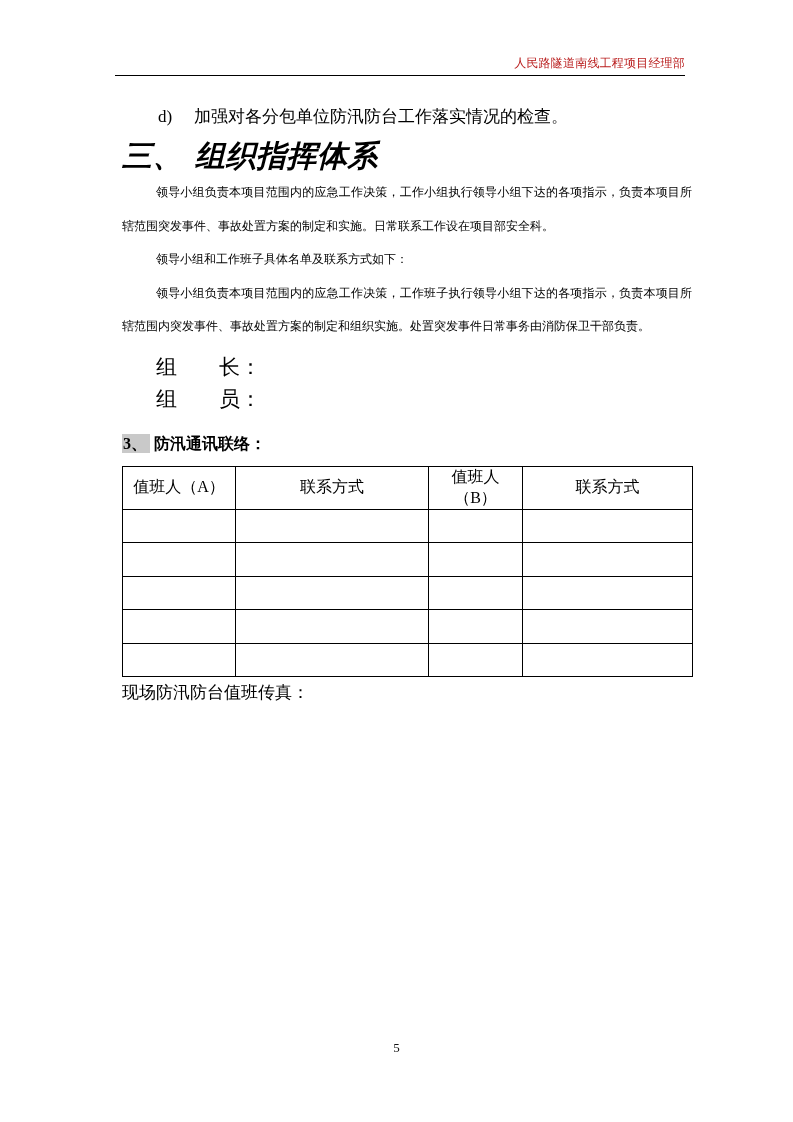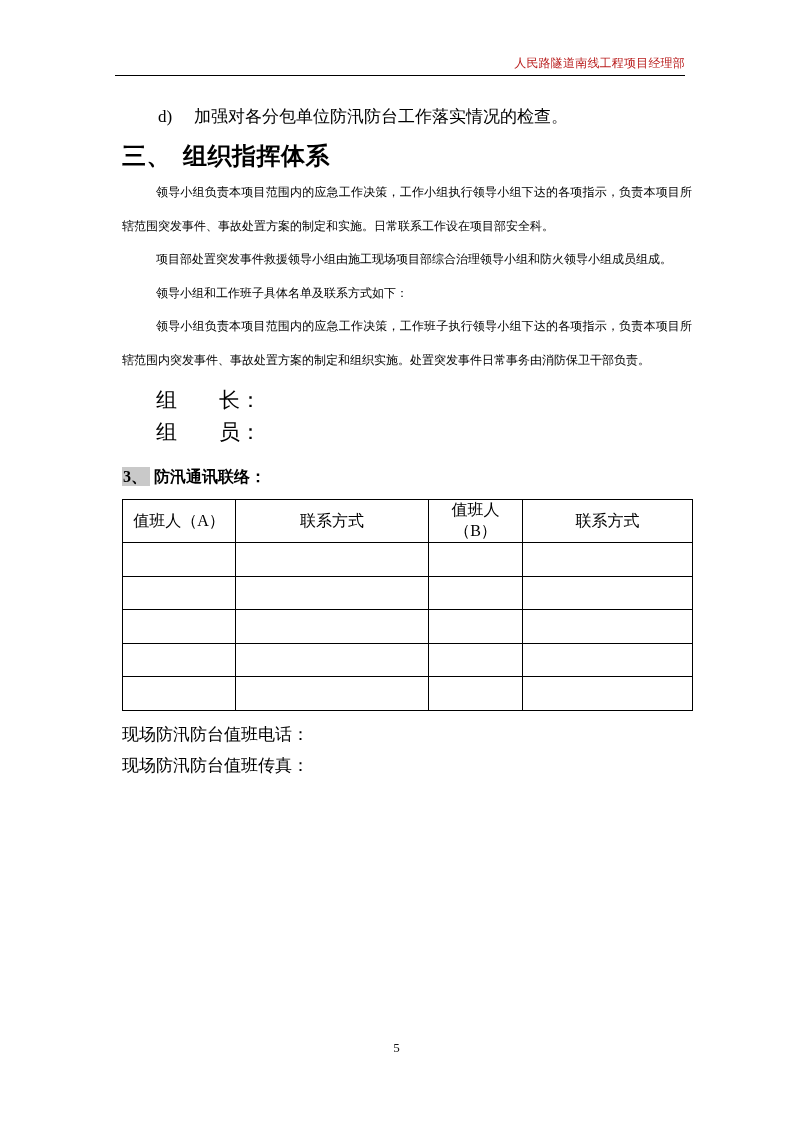--- a/index.html
+++ b/index.html
@@ -65,25 +65,26 @@
   .list-marker {
     display: inline-block;
     width: 36px;
     font-family: "Liberation Serif", "DejaVu Serif", serif;
   }
 
   
   .h-major {
     font-family: "Liberation Sans", "DejaVu Sans", sans-serif;
     font-weight: bold;
-    font-size: 24px;
+    font-size: 30px;
     line-height: 40px;
     margin-top: 4px;
     letter-spacing: 0.5px;
     white-space: nowrap;
+    font-style: italic;
   }
   .h-major .num { margin-right: 12px; }
 
   
   .h-sub {
     font-family: "Liberation Sans", "DejaVu Sans", sans-serif;
     font-weight: bold;
     font-size: 16px;
     line-height: 29px;
     margin-top: 2px;
@@ -177,21 +178,20 @@
     <div class="list-line">
       <span class="list-marker">d)</span><span>加强对各分包单位防汛防台工作落实情况的检查。</span>
     </div>
 
     <div class="h-major">
       <span class="num">三、</span><span>组织指挥体系</span>
     </div>
 
 
     <p class="para">领导小组负责本项目范围内的应急工作决策，工作小组执行领导小组下达的各项指示，负责本项目所辖范围突发事件、事故处置方案的制定和实施。日常联系工作设在项目部安全科。</p>
-    <p class="para">项目部处置突发事件救援领导小组由施工现场项目部综合治理领导小组和防火领导小组成员组成。</p>
     <p class="para">领导小组和工作班子具体名单及联系方式如下：</p>
     <p class="para">领导小组负责本项目范围内的应急工作决策，工作班子执行领导小组下达的各项指示，负责本项目所辖范围内突发事件、事故处置方案的制定和组织实施。处置突发事件日常事务由消防保卫干部负责。</p>
 
     <div class="spacer-sm"></div>
 
     <div class="ind-line">组　　长：</div>
     <div class="ind-line">组　　员：</div>
 
     <div class="spacer-md"></div>
 
@@ -241,21 +241,20 @@
         </tr>
         <tr>
           <td></td>
           <td></td>
           <td></td>
           <td></td>
         </tr>
       </tbody>
     </table>
 
-    <div class="after-table">现场防汛防台值班电话：</div>
     <div class="after-table" style="margin-top:0">现场防汛防台值班传真：</div>
 
   </div>
 
   <div class="footer">
     <span>5</span>
   </div>
 
 </div>
 

